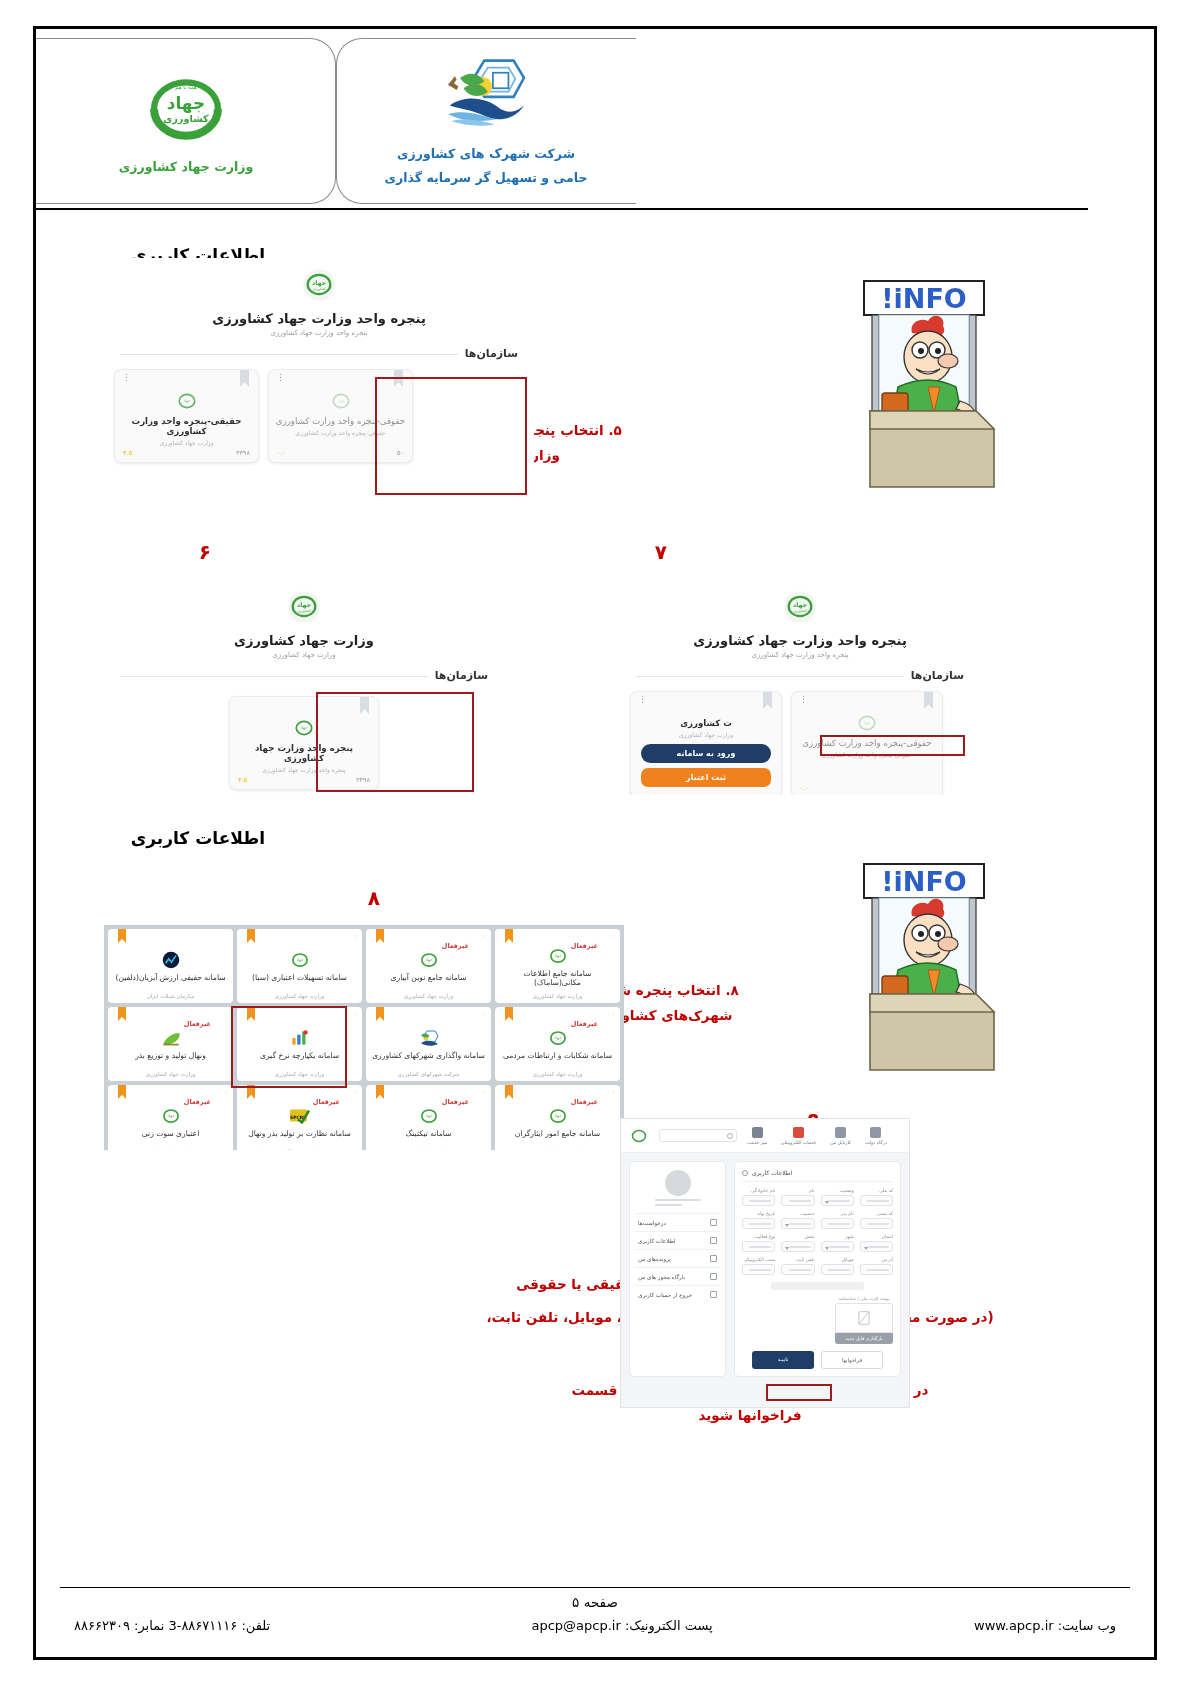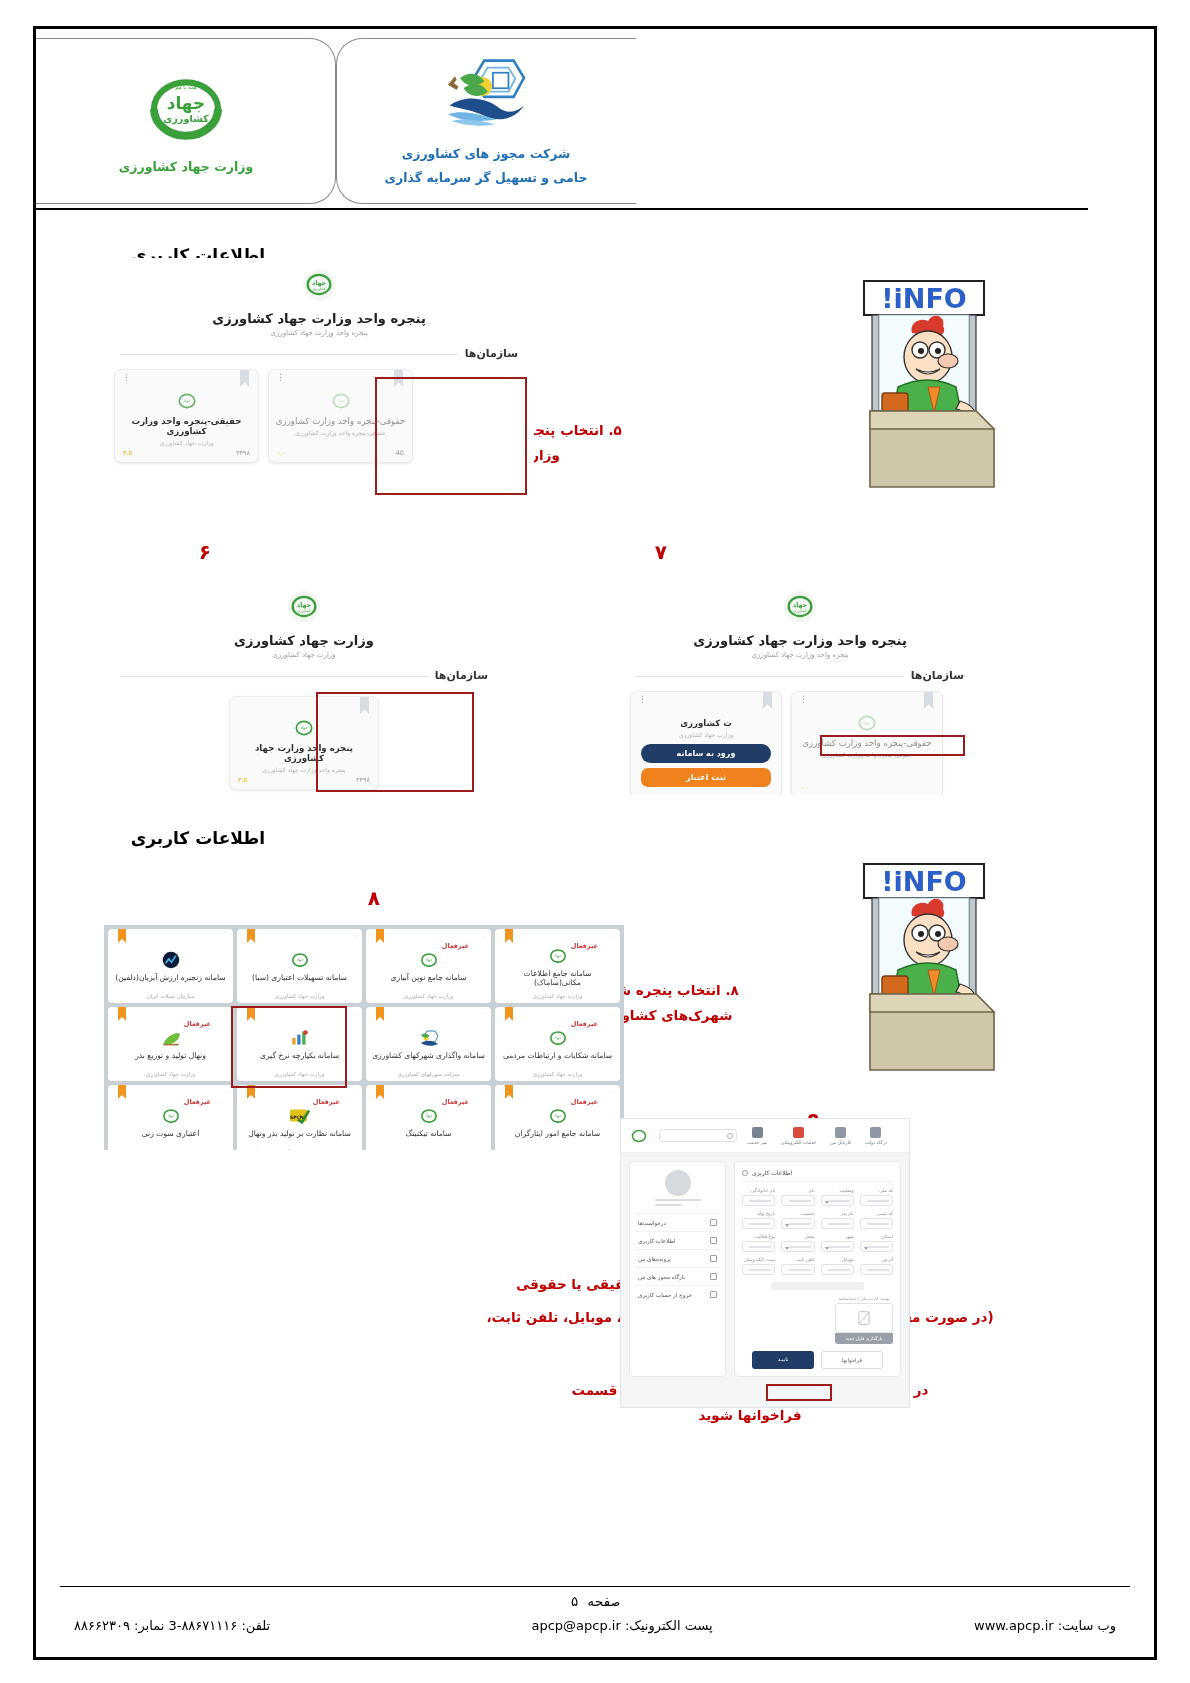--- a/index.html
+++ b/index.html
@@ -332,21 +332,21 @@
     border: 1px solid #d8dade; border-radius: 3px;
   }
 
   
   .footer {
     position: absolute;
     left: 60px; right: 60px; bottom: 48px;
     text-align: center;
   }
   .footer-rule { border-top: 1.4px solid #000; margin-bottom: 6px; }
-  .page-label { font-size: 13.5px; color: #000; margin-bottom: 6px; font-family: Liberation Mono, monospace; }
+  .page-label { font-size: 13.5px; color: #000; margin-bottom: 6px; }
   .footer-row {
     display: flex; flex-direction: row-reverse;
     justify-content: space-between; align-items: center;
     font-size: 13px; color: #000; padding: 2px 14px;
   }
   .footer-row .seg { white-space: nowrap; }
 </style>
 </head>
 <body>
 
@@ -379,21 +379,21 @@
         <circle cx="56" cy="40" r="11" fill="#f2d233"></circle>
         <path d="M30 30 c10 -8 22 -6 28 4 c-10 8 -22 6 -28 -4z" fill="#4aa84a"></path>
         <path d="M34 42 c10 -8 22 -6 28 4 c-10 8 -22 6 -28 -4z" fill="#4aa84a"></path>
         <path d="M16 38 l8 -10 l2 4 l-6 8z" fill="#8a6a3a"></path>
         <path d="M16 38 l10 6 l2 -4 l-8 -6z" fill="#8a6a3a"></path>
         <path d="M18 62 c18 -14 44 -8 56 2 c10 8 22 6 30 -2 c-10 16 -30 20 -46 12 c-14 -7 -28 -8 -40 -12z" fill="#1f4e8c"></path>
         <path d="M16 72 c20 -6 40 2 56 6 c-20 4 -40 2 -56 -6z" fill="#6fb4e3"></path>
         <path d="M20 80 c18 -4 36 0 50 4 c-18 3 -36 1 -50 -4z" fill="#8cc6ea"></path>
       </svg>
       <div class="hdr-left-cap">
-        <div>شرکت مجوز های کشاورزی</div>
+        <div>شرکت شهرک های کشاورزی</div>
         <div>حامی و تسهیل گر سرمایه گذاری</div>
       </div>
     </div>
   </div>
 
   <div class="sect-title" style="right:925px; top:245px;">اطلاعات کاربری</div>
 
   <svg class="mascot" style="left:836px; top:275px;" width="170" height="218" viewBox="0 0 170 218">
     <rect x="28" y="6" width="120" height="34" fill="#fff" stroke="#222" stroke-width="2"></rect>
     <text x="88" y="33" font-size="27" font-weight="bold" fill="#2b5fc7" text-anchor="middle" font-family="DejaVu Sans">iNFO!</text>
@@ -449,21 +449,21 @@
       <div class="org-card">
         <div class="bm"></div>
         <div class="dots">⋮</div>
         <svg class="org-logo" viewBox="0 0 40 40">
           <ellipse cx="20" cy="20" rx="14" ry="12" fill="none" stroke="#bfdcbf" stroke-width="3"></ellipse>
           <text x="20" y="22" font-size="7" fill="#bfdcbf" text-anchor="middle" font-family="DejaVu Sans">جهاد</text>
         </svg>
         <div class="org-name dim">حقوقی-پنجره واحد وزارت کشاورزی</div>
         <div class="org-sub">حقوقی-پنجره واحد وزارت کشاورزی</div>
         <div class="org-foot">
-          <span>40</span>
+          <span>۵۰</span>
           <span class="star">۰.۰</span>
         </div>
       </div>
     </div>
   </div>
   <div class="hl" style="left:375px; top:377px; width:152px; height:118px;"></div>
 
   <div class="step-num" style="right:979px; top:540px;">۶</div>
   <div class="red-note" style="right:768px; top:600px; width:200px;">
     <div>۶. انتخاب پنجره واحد وزارت</div>
@@ -606,21 +606,21 @@
           </svg>
         <div class="t-name">سامانه تسهیلات اعتباری (سبا)</div>
         <div class="t-org">وزارت جهاد کشاورزی</div>
       </div>
       <div class="tile">
         <div class="bmk"></div>
         <svg class="t-logo" viewBox="0 0 40 40">
             <circle cx="20" cy="20" r="15" fill="#0b1a3a"></circle>
             <path d="M10 26 l6 -8 l5 6 l8 -12" fill="none" stroke="#3fb8e8" stroke-width="3"></path>
           </svg>
-        <div class="t-name">سامانه زنجیره ارزش آبزیان(دلفین)</div>
+        <div class="t-name">سامانه حقیقی ارزش آبزیان(دلفین)</div>
         <div class="t-org">سازمان شیلات ایران</div>
       </div>
 
       <div class="tile">
         <div class="bmk"></div>
         <div class="star-sm">۰</div>
         <div class="inactive">غیرفعال</div>
         <svg class="t-logo" viewBox="0 0 40 40">
             <ellipse cx="20" cy="20" rx="13" ry="11" fill="none" stroke="#3aa03a" stroke-width="3"></ellipse>
             <text x="20" y="22" font-size="7" fill="#3aa03a" text-anchor="middle" font-family="DejaVu Sans">جهاد</text>

